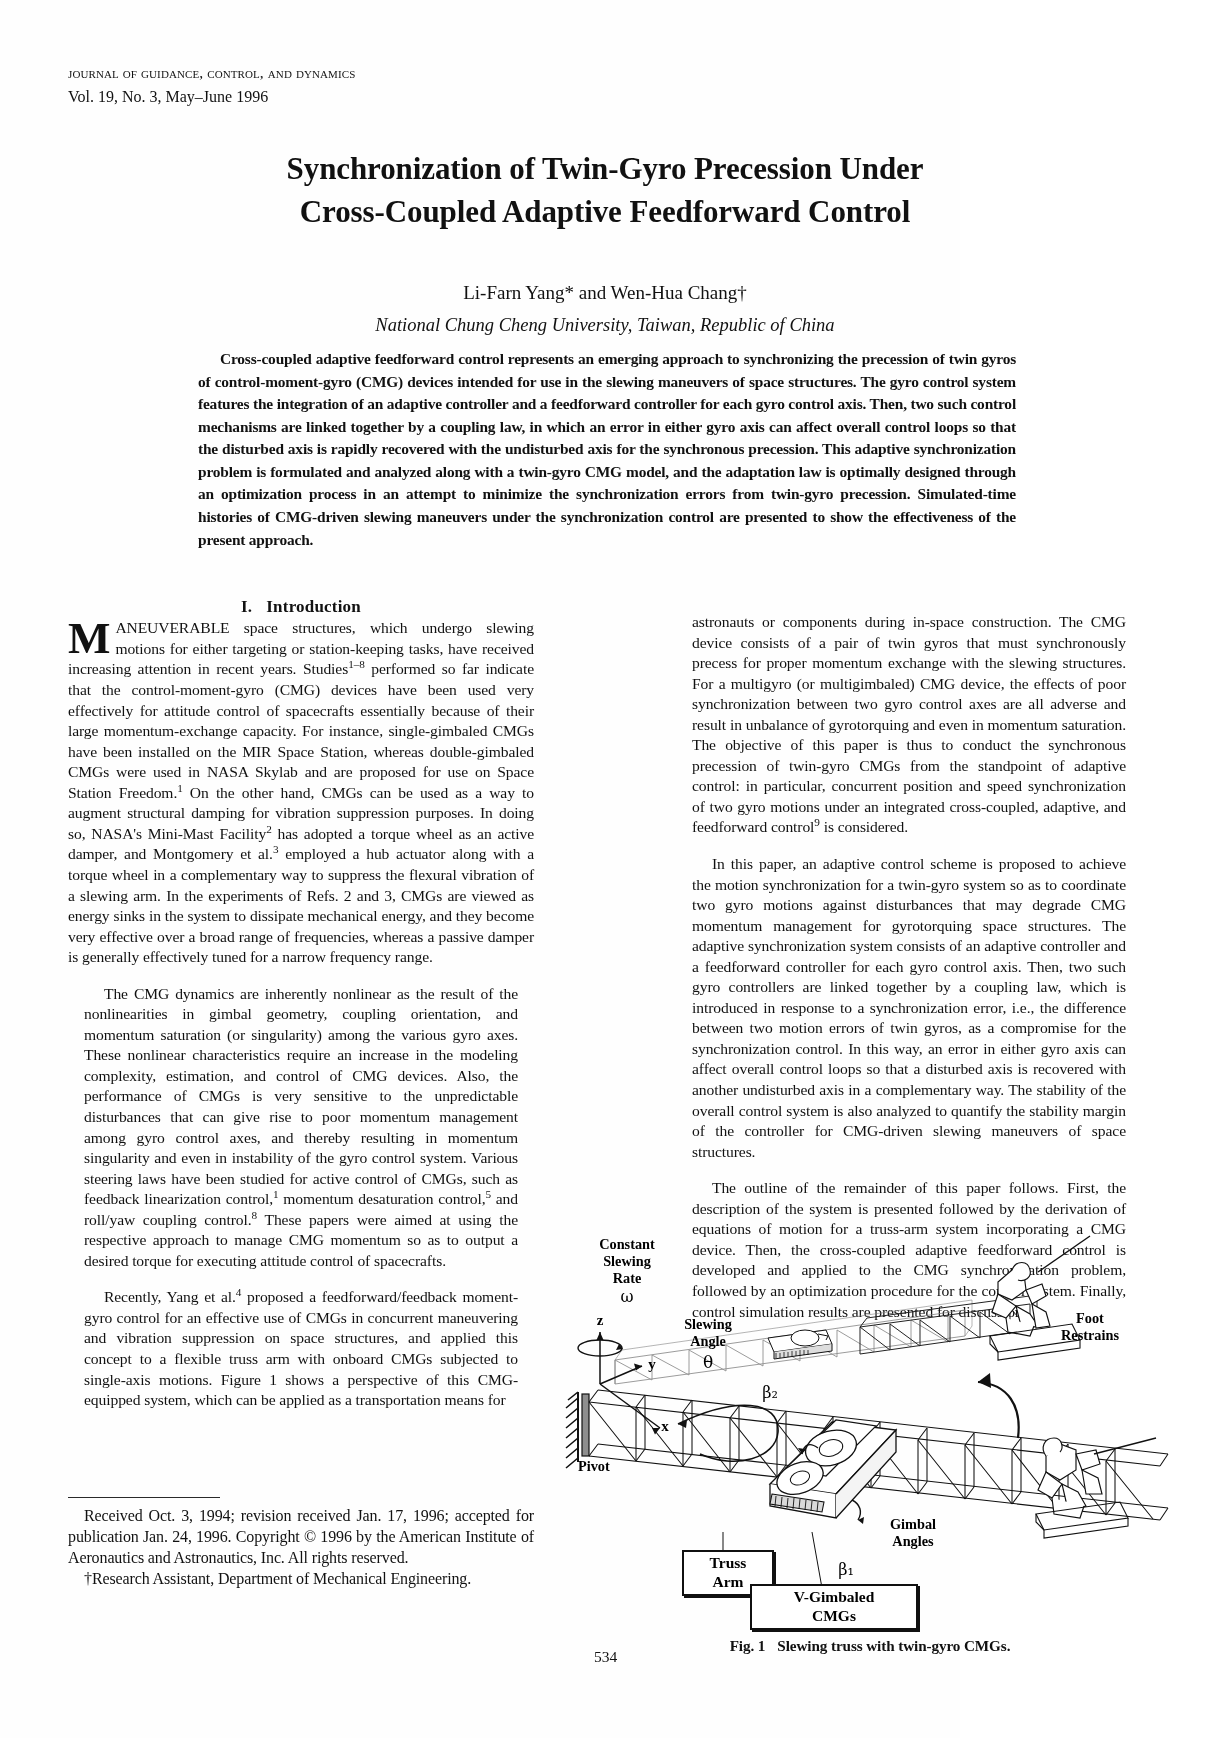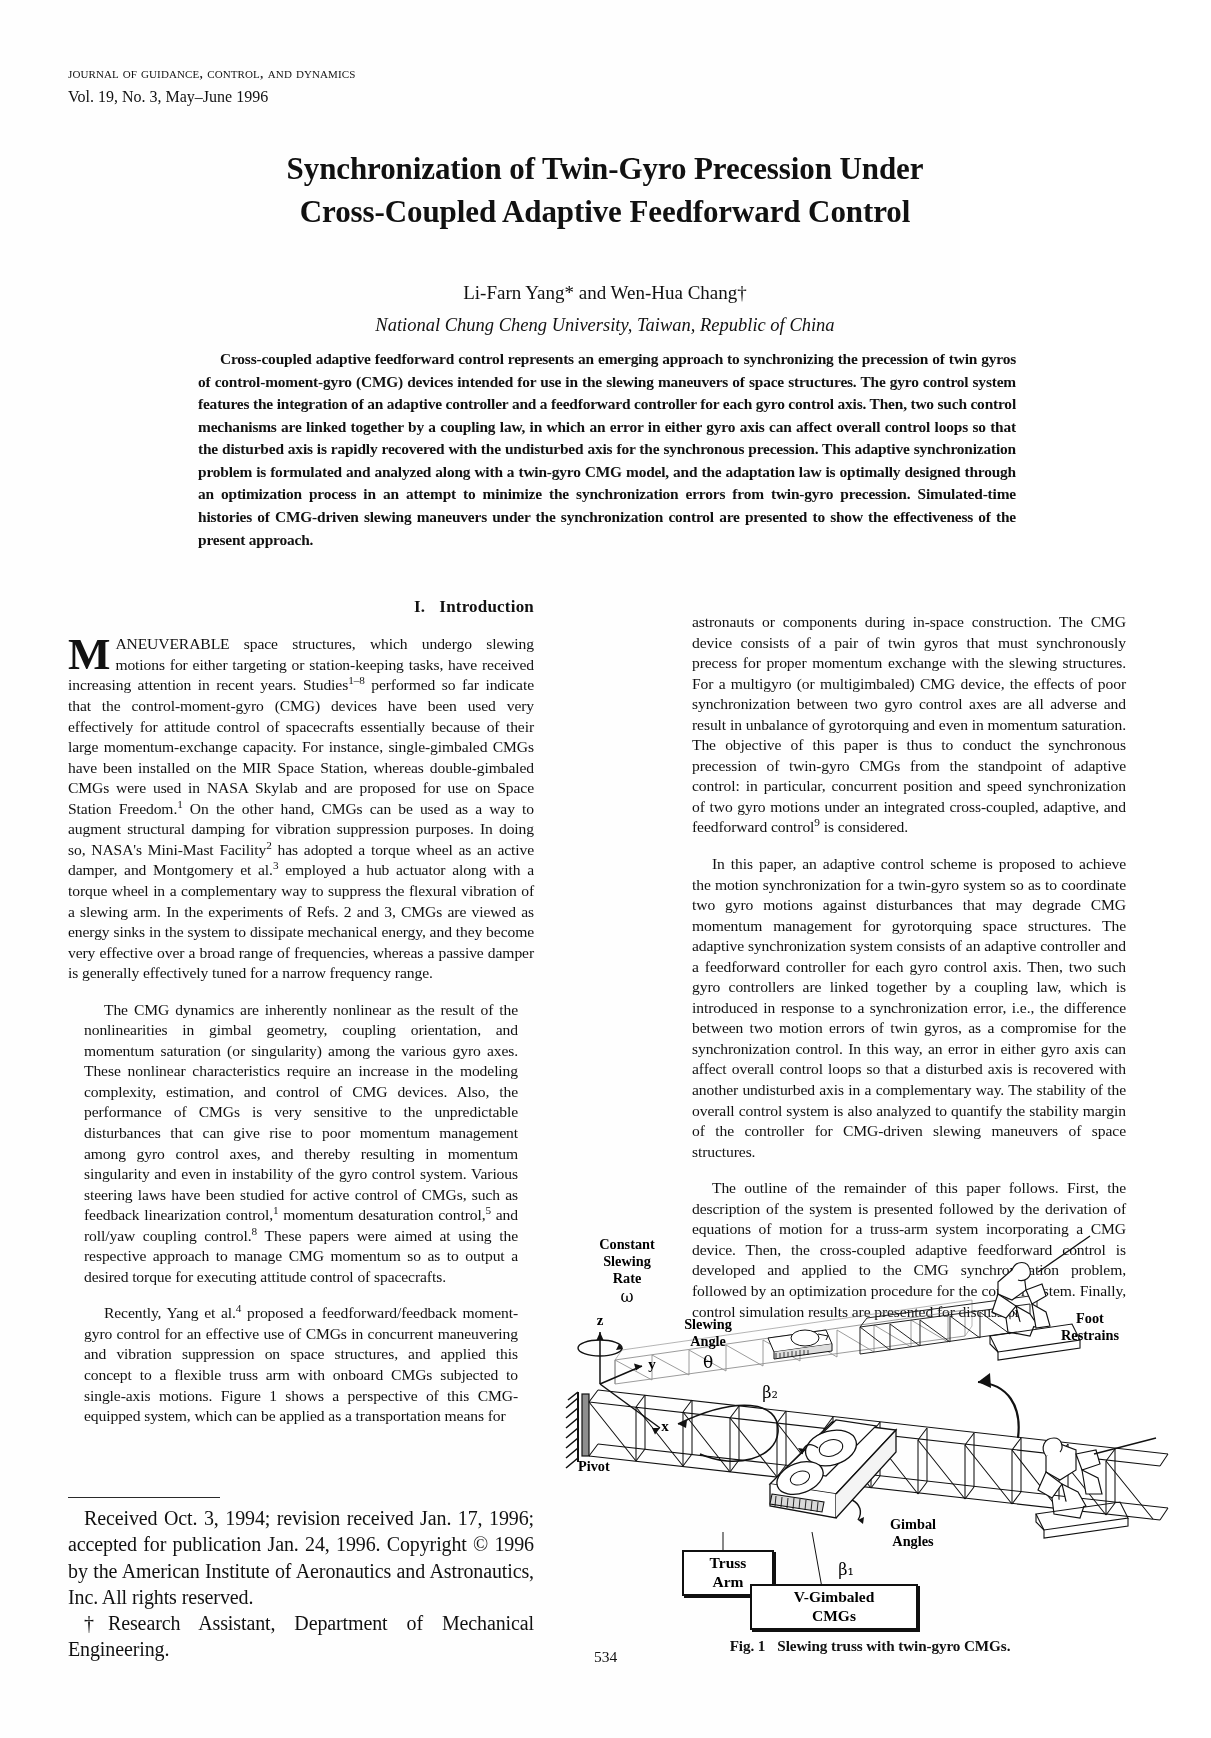--- a/index.html
+++ b/index.html
@@ -95,24 +95,24 @@
     width: 466px;
     font-size: 15.6px;
     line-height: 1.318;
     text-align: justify;
     letter-spacing: -0.1px;
   }
   .col-left  { left: 68px; }
   .col-right { left: 676px; }
 
   .sec-head {
-    text-align: right;
+    text-align: center;
     font-size: 17px;
     font-weight: bold;
-    margin: 0 0 16px 0;
+    margin: 0 0 0 0;
     letter-spacing: .2px;
   }
   .sec-head .numeral { margin-right: 14px; }
 
   p.body {
     margin: 16px;
     text-indent: 20px;
   }
   p.body.first { text-indent: 0; }
 
@@ -130,21 +130,21 @@
     padding: 1px 5px 0 0;
     margin-top: 2px;
   }
 
   
   .footnote {
     position: absolute;
     left: 68px;
     top: 1497px;
     width: 466px;
-    font-size: 20px;
+    font-size: 16px;
     line-height: 1.315;
     text-align: justify;
     letter-spacing: -0.12px;
   }
   .footnote-rule {
     width: 152px;
     height: 0;
     border-top: 1px solid #2a2a2a;
     margin-bottom: 7px;
   }

